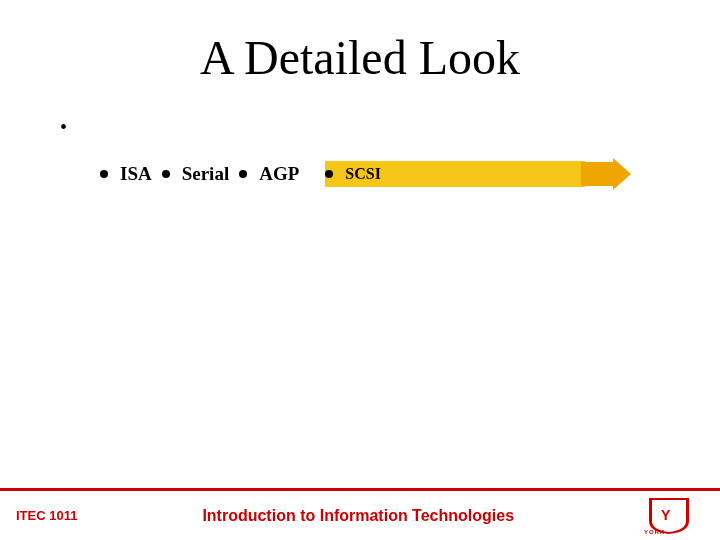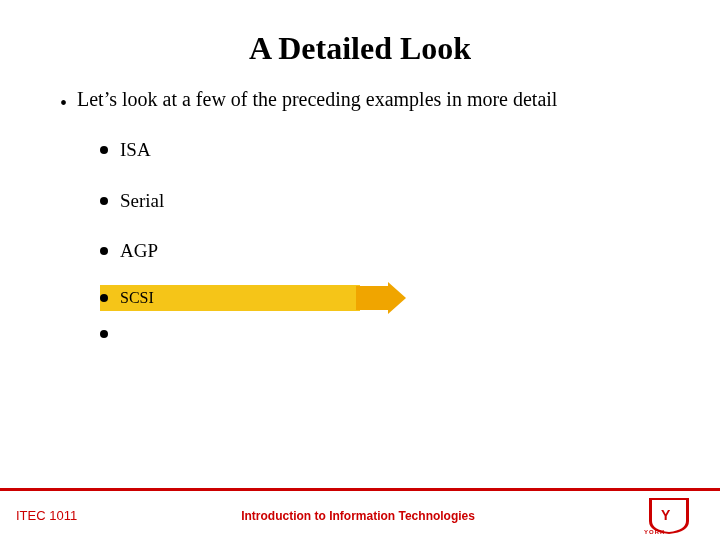--- a/index.html
+++ b/index.html
@@ -16,25 +16,25 @@
     .slide {
       width: 720px;
       height: 540px;
       position: relative;
       padding: 30px 60px 60px 60px;
       display: flex;
       flex-direction: column;
     }
 
     .slide-title {
-      font-size: 32px;
-      font-weight: bold;
+      font-size: 48px;
+      font-weight: normal;
       color: #000000;
       text-align: center;
-      margin-bottom: 18px;
+      margin-bottom: 24px;
       font-family: Georgia, serif;
     }
 
     .main-bullet {
       font-size: 20px;
       color: #000000;
       margin-bottom: 16px;
       display: flex;
       align-items: flex-start;
       gap: 10px;
@@ -43,22 +43,23 @@
 
     .main-bullet-dot {
       flex-shrink: 0;
       margin-top: 4px;
       font-size: 20px;
     }
 
     .sub-bullets {
       margin-left: 40px;
       display: flex;
-      flex-direction: column;
-      gap: 16px;
+      flex-direction: row;
+      gap: 10px;
+      font-weight: bold;
     }
 
     .sub-bullet {
       font-size: 19px;
       color: #000000;
       display: flex;
       align-items: center;
       gap: 12px;
       padding: 3px 0;
       line-height: 1.5;
@@ -81,27 +82,27 @@
       height: 52px;
       border-top: 3px solid #cc0000;
       display: flex;
       align-items: center;
       justify-content: space-between;
       padding: 0 16px;
     }
 
     .footer-left {
       font-size: 13px;
-      font-weight: normal;
+      font-weight: bold;
       color: #cc0000;
       font-family: Arial, sans-serif;
     }
 
     .footer-center {
-      font-size: 12px;
+      font-size: 16px;
       color: #cc0000;
       font-weight: bold;
       font-family: Arial, sans-serif;
     }
 
     .footer-right {
       width: 65px;
       height: 40px;
       position: relative;
     }
@@ -109,21 +110,20 @@
 </head>
 <body>
 
 <div class="slide">
 
   <h1 class="slide-title">A Detailed Look</h1>
 
   <div style="flex: 1;">
     <div class="main-bullet">
       <span class="main-bullet-dot">•</span>
-      <span>Let’s look at a few of the preceding examples in more detail</span>
     </div>
 
     <div class="sub-bullets">
 
       <div class="sub-bullet">
         <span class="sub-bullet-dot"></span>
         <span>ISA</span>
       </div>
 
 
@@ -131,21 +131,21 @@
         <span class="sub-bullet-dot"></span>
         <span>Serial</span>
       </div>
 
       <div class="sub-bullet">
         <span class="sub-bullet-dot"></span>
         <span>AGP</span>
       </div>
 
 
-      <div style="position:relative; display:flex; align-items:center;">
+      <div style="position:relative; display:flex; align-items:center;margin-left:16px;">
 
         <div style="
           background: #f5c518;
           display: flex;
           align-items: center;
           gap: 12px;
           padding: 4px 20px 4px 0px;
           margin-left: 0;
           min-width: 260px;
           position: relative;

